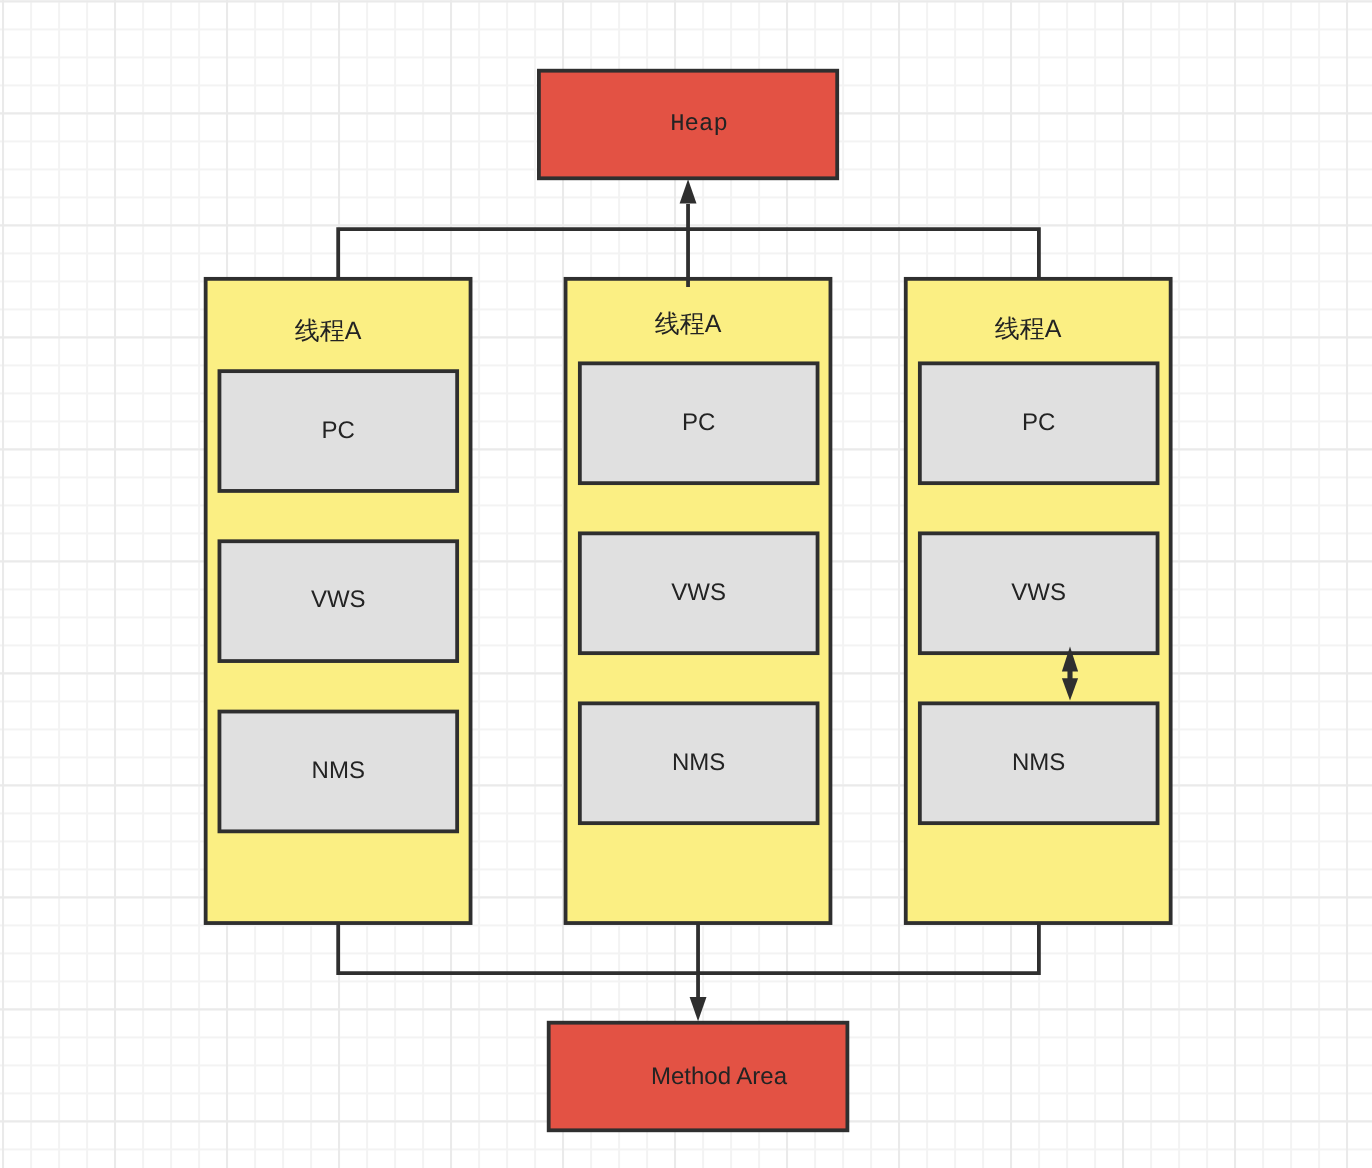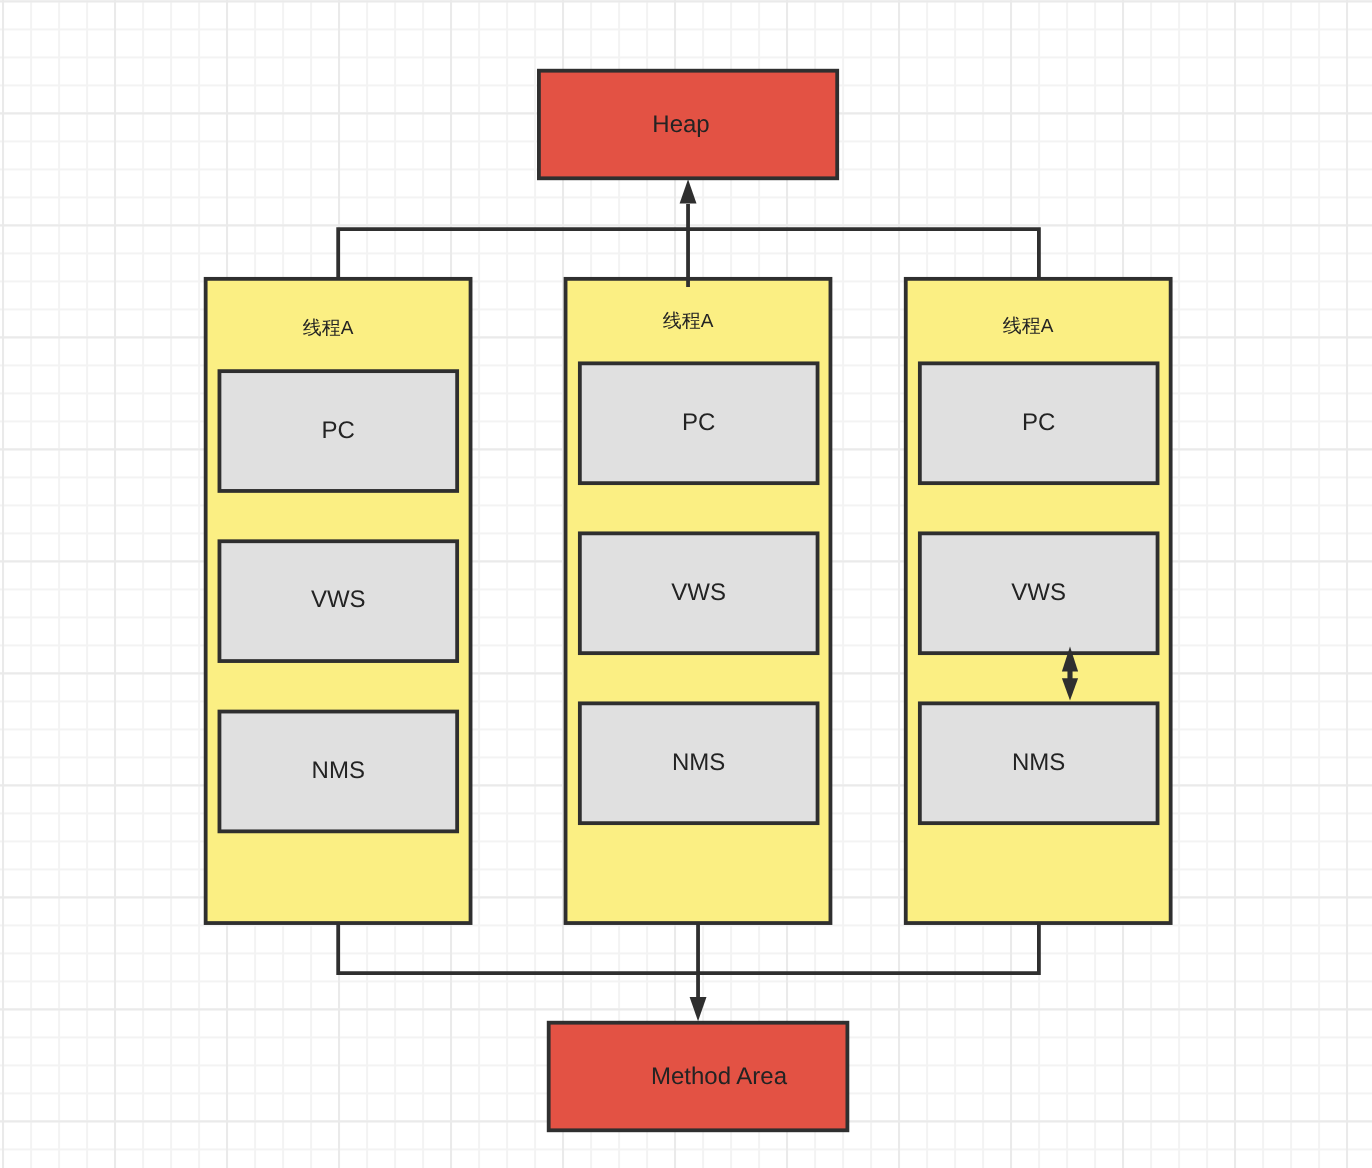--- a/index.html
+++ b/index.html
@@ -38,21 +38,21 @@
   .lbl {
     position: absolute;
     color: #232323;
     white-space: nowrap;
     text-align: center;
     line-height: 1;
     -webkit-font-smoothing: antialiased;
     text-rendering: geometricPrecision;
   }
   .lbl-en { font-size: 24px; }
-  .lbl-cn { font-size: 19px; }
+  .lbl-cn { font-size: 25px; }
 </style>
 </head>
 <body>
 
 <div id="canvas">
 
   <div id="grid"></div>
 
   <svg class="layer" viewBox="0 0 1372 1168" shape-rendering="geometricPrecision">
 
@@ -92,21 +92,21 @@
 
     <path d="M 688.05 277 L 688.05 287" stroke="#2f2f2f" stroke-width="3.8" fill="none"></path>
 
     <g fill="#2f2f2f" stroke="none">
       <path d="M 1067.45 669 L 1072.55 669 L 1072.55 681 L 1067.45 681 Z"></path>
       <path d="M 1070 646.6 L 1078.1 671.4 L 1061.9 671.4 Z"></path>
       <path d="M 1070 700.5 L 1061.9 678.3 L 1078.1 678.3 Z"></path>
     </g>
   </svg>
 
-  <div class="lbl lbl-en" style="left:519px; top:112.6px; width:324px;">Heap</div>
+  <div class="lbl lbl-en" style="left:537px; top:112.6px; width:324px;font-family:Liberation Mono, monospace;">Heap</div>
   <div class="lbl lbl-en" style="left:545.5px; top:1064.6px; width:347px;">Method Area</div>
 
   <div class="lbl lbl-cn" style="left:193.8px; top:319.3px; width:268.6px;">线程A</div>
   <div class="lbl lbl-cn" style="left:553.7px; top:311.5px; width:268.6px;">线程A</div>
   <div class="lbl lbl-cn" style="left:893.9px; top:317.4px; width:268.6px;">线程A</div>
 
   <div class="lbl lbl-en" style="left:217.6px; top:418.6px; width:241.4px;">PC</div>
   <div class="lbl lbl-en" style="left:217.6px; top:588.4px; width:241.4px;">VWS</div>
   <div class="lbl lbl-en" style="left:217.6px; top:758.7px; width:241.4px;">NMS</div>
   <div class="lbl lbl-en" style="left:578px; top:410.8px; width:241.4px;">PC</div>

